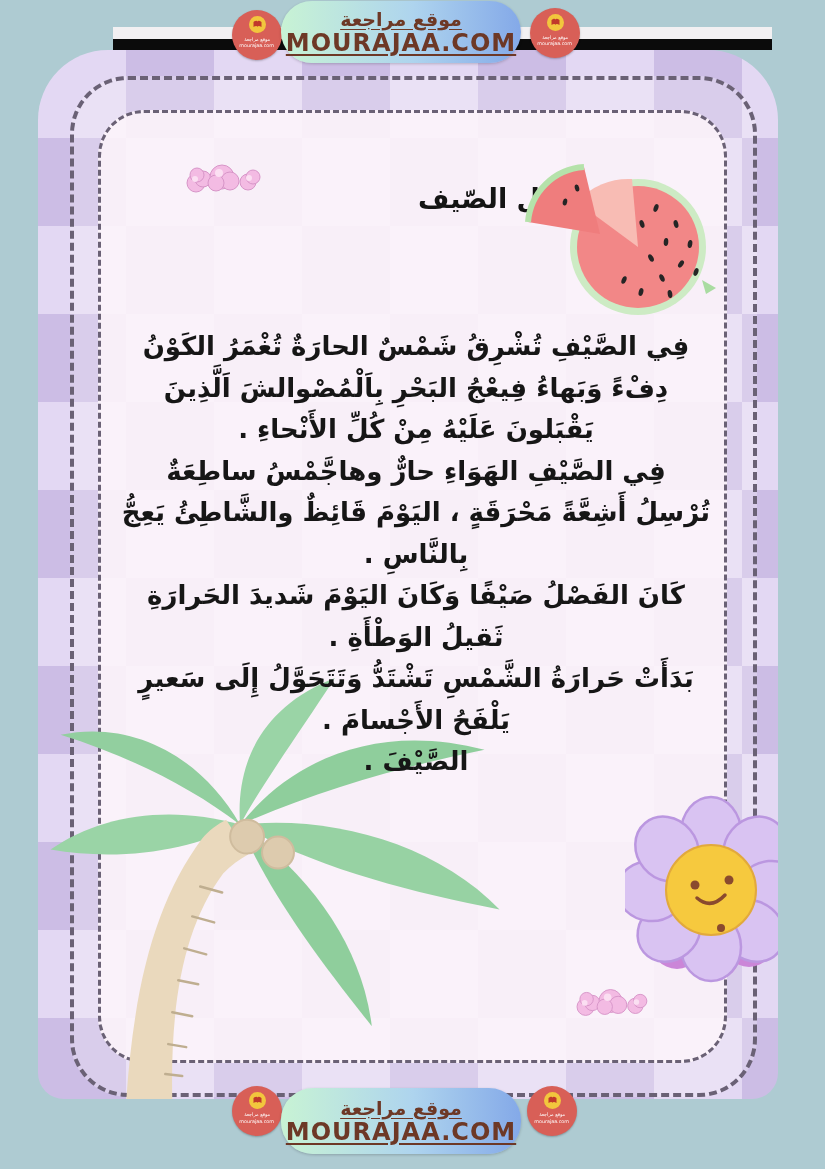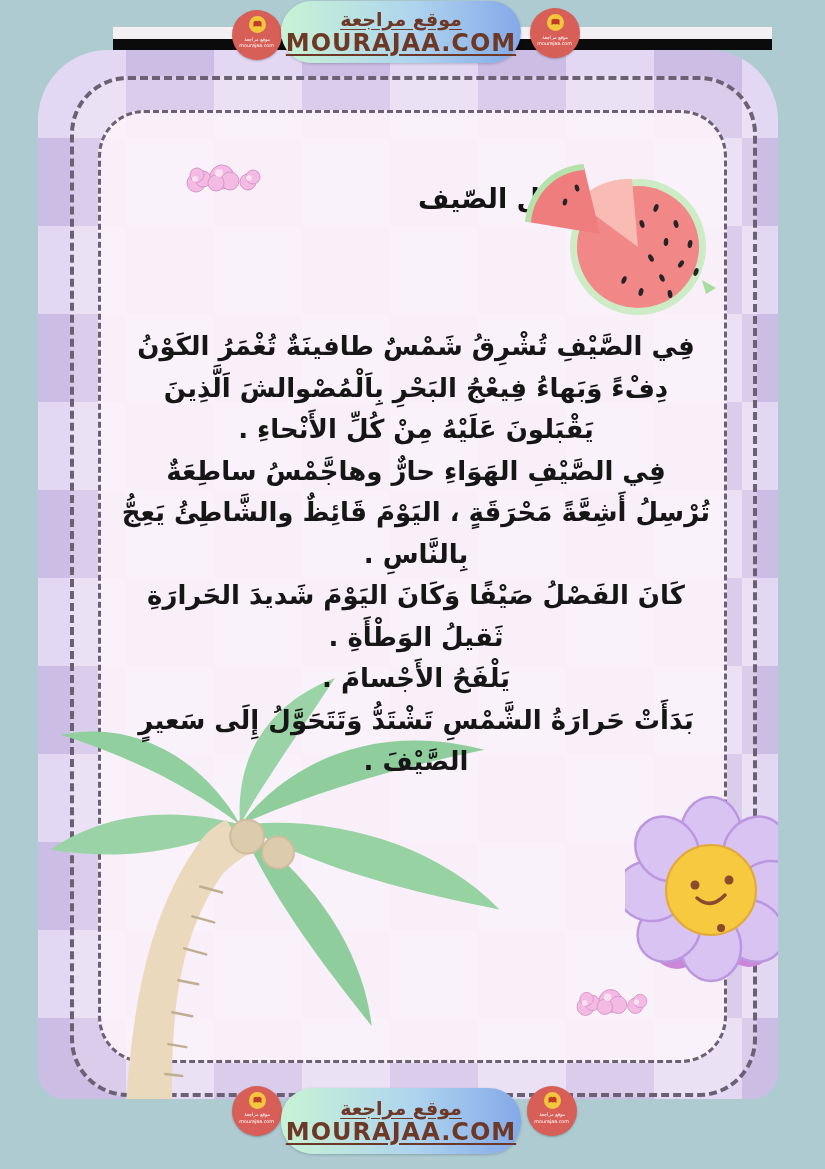--- a/index.html
+++ b/index.html
@@ -162,30 +162,30 @@
           <ellipse cx="146" cy="80" rx="2.3" ry="4" transform="rotate(5 146 80)"></ellipse>
           <ellipse cx="122" cy="62" rx="2.3" ry="4" transform="rotate(-18 122 62)"></ellipse>
           <ellipse cx="104" cy="118" rx="2.3" ry="4" transform="rotate(22 104 118)"></ellipse>
           <ellipse cx="45" cy="40" rx="2.2" ry="3.6" transform="rotate(12 45 40)"></ellipse>
           <ellipse cx="57" cy="26" rx="2.2" ry="3.6" transform="rotate(-14 57 26)"></ellipse>
         </g>
         <path d="M182,118 l14,8 l-10,6 Z" fill="#a9dca1"></path>
       </svg>
 
       <div class="text-block">
-        <div>فِي الصَّيْفِ تُشْرِقُ شَمْسٌ طافينَةٌ تُغْمَرُ الكَوْنُ</div>
+        <div>فِي الصَّيْفِ تُشْرِقُ شَمْسٌ الحارَةٌ تُغْمَرُ الكَوْنُ</div>
         <div>دِفْءً وَبَهاءُ فِيعْجُ البَحْرِ بِاَلْمُصْوالشَ اَلَّذِينَ</div>
         <div>يَقْبَلونَ عَلَيْهُ مِنْ كُلِّ الأَنْحاءِ .</div>
         <div>فِي الصَّيْفِ الهَوَاءِ حارٌّ وهاجَّمْسُ ساطِعَةٌ</div>
         <div>تُرْسِلُ أَشِعَّةً مَحْرَقَةٍ ، اليَوْمَ قَائِظٌ والشَّاطِئُ يَعِجُّ</div>
         <div>بِالنَّاسِ .</div>
         <div>كَانَ الفَصْلُ صَيْفًا وَكَانَ اليَوْمَ شَديدَ الحَرارَةِ</div>
         <div>ثَقيلُ الوَطْأَةِ .</div>
+        <div>بَدَأَتْ حَرارَةُ الشَّمْسِ تَشْتَدُّ وَتَتَحَوَّلُ إِلَى سَعيرٍ</div>
         <div>يَلْفَحُ الأَجْسامَ .</div>
-        <div>بَدَأَتْ حَرارَةُ الشَّمْسِ تَشْتَدُّ وَتَتَحَوَّلُ إِلَى سَعيرٍ</div>
         <div>الصَّيْفَ .</div>
       </div>
     </div>
 
     <svg class="smiley-flower" viewBox="0 0 172 192" aria-hidden="true">
       <g fill="#cb86d8">
         <ellipse cx="52" cy="142" rx="28" ry="32"></ellipse>
         <ellipse cx="88" cy="156" rx="28" ry="30"></ellipse>
         <ellipse cx="124" cy="140" rx="28" ry="32"></ellipse>
       </g>

